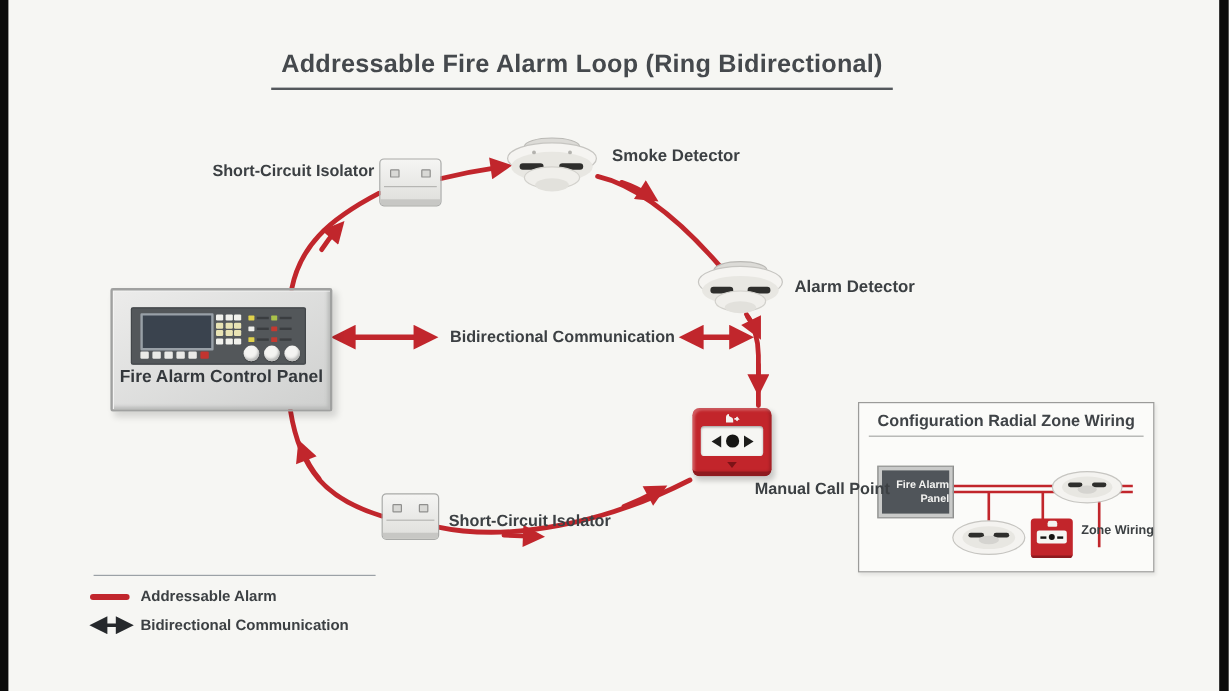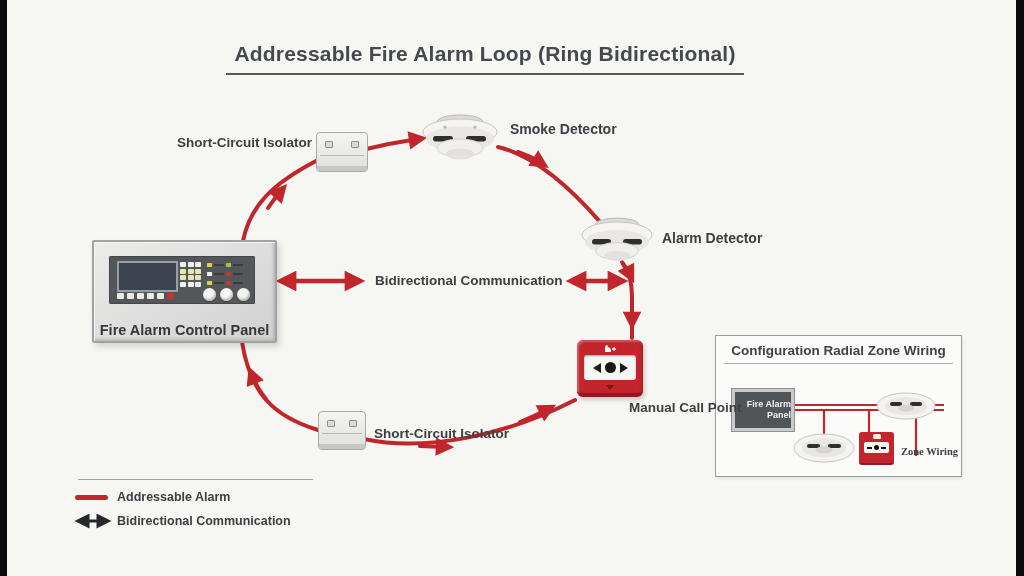--- a/index.html
+++ b/index.html
@@ -31,21 +31,21 @@
   .keypad{position:absolute;left:71px;top:6px;width:24px;display:grid;
           grid-template-columns:repeat(3,6px);grid-auto-rows:5px;gap:1.5px;}
   .keypad i{background:#f1f1ec;border-radius:1px;}
   .keypad i.y{background:#e9e4b4;}
   .ledrow{position:absolute;left:98px;display:flex;align-items:center;gap:2px;}
   .ledrow i{width:5px;height:4px;border-radius:.5px;}
   .ledrow b{width:10px;height:2.5px;background:#3a3d40;}
   .circles{position:absolute;left:94px;top:32px;display:flex;gap:4px;}
   .circles i{width:13px;height:13px;border-radius:50%;background:#f4f4f2;
              box-shadow:inset -1px -2px 2px #b9bab9,0 1px 1px rgba(0,0,0,.3);}
-  .panel-label{position:absolute;left:0;right:0;bottom:3px;text-align:center;
+  .panel-label{position:absolute;left:0;right:0;bottom:19px;text-align:center;
                font-size:14.5px;font-weight:bold;color:#34383c;}
   
   .isolator{position:absolute;z-index:2;background:linear-gradient(180deg,#f5f5f3,#dededb);
             border:1.5px solid #a9aaa8;border-radius:4px;}
   .isolator .base{position:absolute;left:0;right:0;bottom:0;height:5px;background:#c7c7c4;
                   border-radius:0 0 3px 3px;}
   .isolator .groove{position:absolute;left:3px;right:3px;top:58%;border-top:1.5px solid #b6b6b3;}
   .isolator .t{position:absolute;top:8px;width:6px;height:5px;background:#d9d9d6;
                border:1px solid #8f8f8d;border-radius:1px;}
   .isolator .t1{left:8px;} .isolator .t2{right:8px;}
@@ -78,21 +78,21 @@
               display:flex;align-items:center;justify-content:center;text-align:right;
               font-size:9px;line-height:1.2;font-weight:bold;color:#f4f4f2;}
   .mini-mcp{position:absolute;left:143px;top:96px;width:35px;height:31px;background:#c2252b;
             border-radius:3px;border-bottom:2px solid #8e1a1f;}
   .mini-mcp .g{position:absolute;left:5px;top:10px;width:25px;height:11px;background:#f6f6f3;border-radius:2px;
                display:flex;align-items:center;justify-content:center;gap:2px;}
   .mini-mcp .g .d{width:5px;height:5px;border-radius:50%;background:#151513;}
   .mini-mcp .g .b{width:5px;height:2px;background:#151513;}
   .mini-mcp .ic{position:absolute;left:50%;top:2px;transform:translateX(-50%);width:8px;height:5px;
                 background:#f3f3f0;border-radius:2px 2px 1px 1px;}
-  .zone-lbl{position:absolute;left:185px;top:110px;font-size:10.5px;font-weight:bold;color:#3c4043;white-space:nowrap;font-family:Liberation Serif, serif;}
+  .zone-lbl{position:absolute;left:185px;top:100px;font-size:10.5px;font-weight:bold;color:#3c4043;white-space:nowrap;}
 </style>
 </head>
 <body>
 
 <div class="stage">
 
   <div class="title-wrap">
     <span>Addressable Fire Alarm Loop (Ring Bidirectional)</span>
   </div>
 

